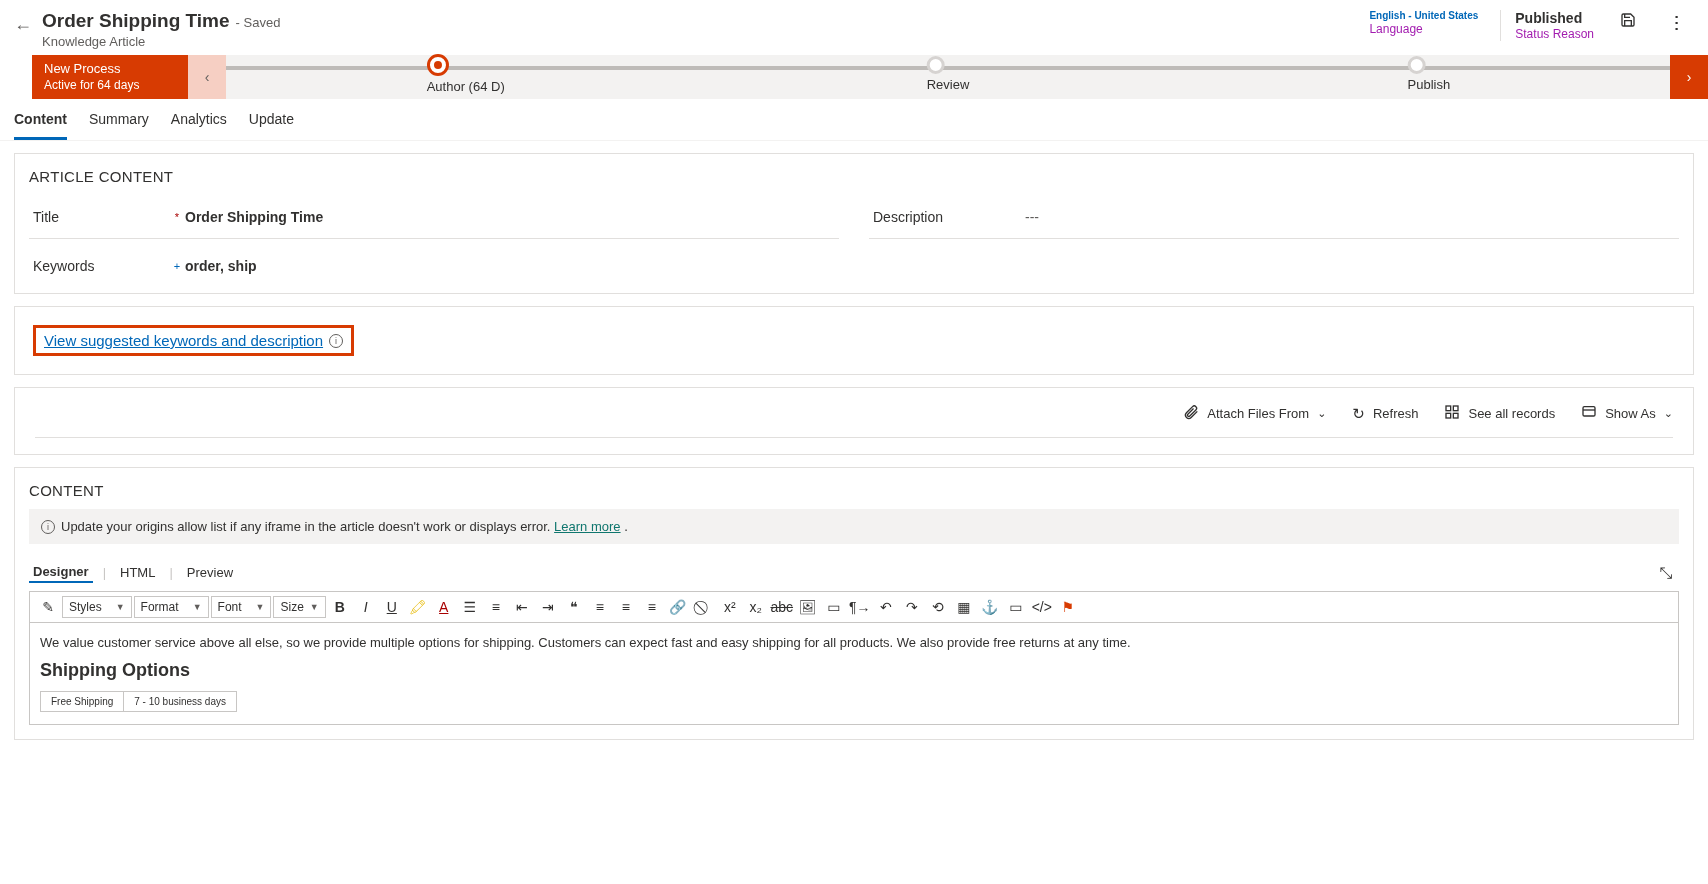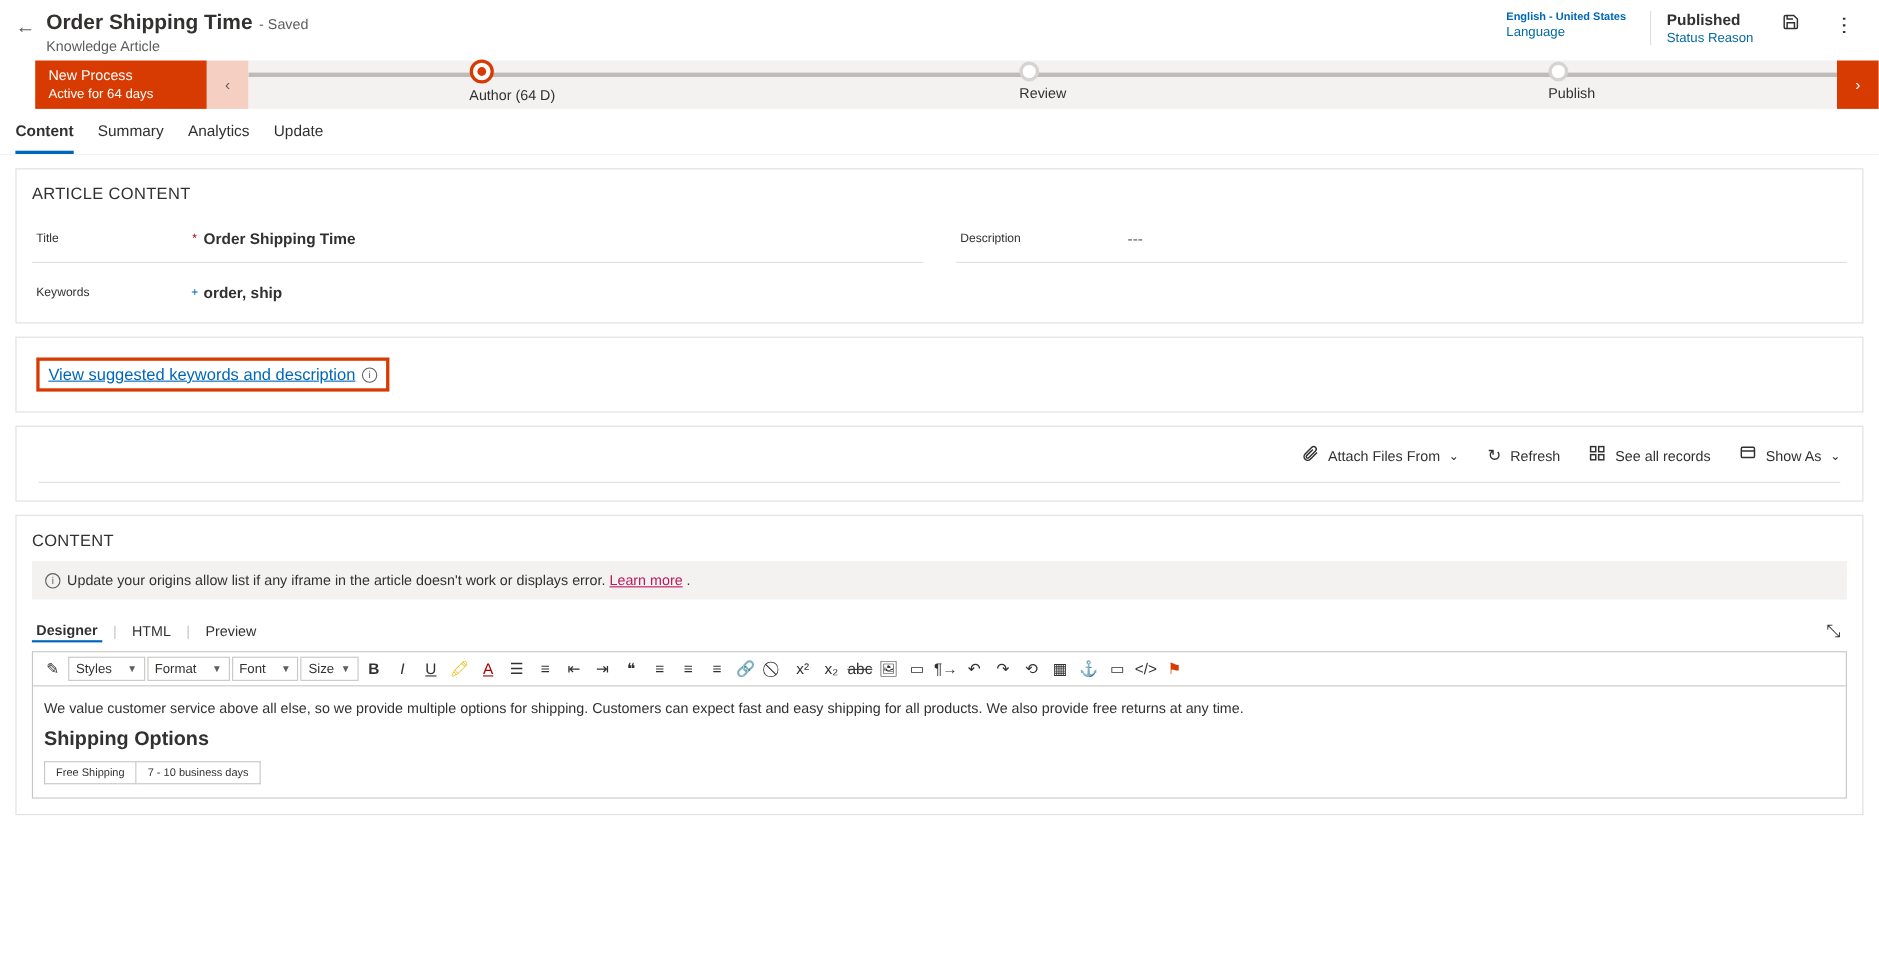--- a/index.html
+++ b/index.html
@@ -18,21 +18,21 @@
   .title-line { display: flex; align-items: baseline; gap: 6px; }
   .title-main { font-size: 19px; font-weight: 600; }
   .title-suffix { font-size: 13px; color: #605E5C; }
   .title-sub { font-size: 13px; color: #605E5C; margin-top: 2px; }
   .header-spacer { flex: 1; }
   .header-meta { display: flex; align-items: flex-start; gap: 22px; }
   .meta-block { display: flex; flex-direction: column; align-items: flex-start; border-left: 1px solid #e1dfdd; padding-left: 14px; }
   .meta-block:first-child { border-left: none; padding-left: 0; }
   .meta-val-blue { color: #0067B8; font-size: 10px; font-weight: 600; }
   .meta-val { font-size: 14px; font-weight: 600; }
-  .meta-label { font-size: 12px; color: #0369a1; margin-top: 1px; }
+  .meta-label { font-size: 12px; color: #a21caf; margin-top: 1px; }
   .save-icon { font-size: 16px; color: #323130; cursor: pointer; padding: 2px 4px; }
   .more-icon { font-size: 18px; color: #323130; cursor: pointer; padding: 2px 6px; transform: rotate(90deg); display: inline-block; }
 
   
   .process-wrap { position: relative; display: flex; align-items: stretch; height: 44px; padding-left: 32px; }
   .process-tag { background: #D73B02; color: #fff; width: 156px; padding: 6px 12px; font-size: 13px; line-height: 1.25; display: flex; flex-direction: column; justify-content: center; }
   .process-tag-title { font-weight: 400; font-size: 13px; }
   .process-tag-sub { font-size: 12px; }
   .chevron-box { width: 38px; display: flex; align-items: center; justify-content: center; cursor: pointer; font-size: 14px; }
   .chevron-left { background: #F6CFC3; color: #605E5C; }
@@ -53,40 +53,40 @@
   .tab { font-size: 14px; color: #323130; padding-bottom: 10px; cursor: pointer; }
   .tab.active { font-weight: 600; border-bottom: 3px solid #0067B8; }
 
   
   .main { padding: 12px 14px; }
   .section { border: 1px solid #E1DFDD; padding: 14px 14px 0; margin-bottom: 12px; }
   .section-title { font-size: 15px; letter-spacing: .3px; color: #323130; margin-bottom: 10px; }
   .field-grid { display: flex; gap: 30px; }
   .field-col { flex: 1; }
   .field-row { display: flex; align-items: center; border-bottom: 1px solid #E1DFDD; min-height: 44px; }
-  .field-label { width: 140px; font-size: 11px; color: #323130; padding-left: 4px; }
+  .field-label { width: 140px; font-size: 14px; color: #323130; padding-left: 4px; }
   .field-req { width: 16px; font-size: 11px; text-align: center; }
   .req-red { color: #A80000; }
   .req-blue { color: #0067B8; }
   .field-value { flex: 1; font-size: 14px; font-weight: 600; padding: 2px 0; }
   .field-value.empty { font-weight: 400; color: #605E5C; }
 
   .suggest-box { border: 1px solid #E1DFDD; padding: 18px; margin-bottom: 12px; }
   .suggest-highlight { display: inline-flex; align-items: center; gap: 6px; border: 3px solid #D83B01; padding: 4px 8px; }
   .suggest-link { color: #0067B8; text-decoration: underline; font-size: 15px; cursor: pointer; }
   .info-circle { width: 14px; height: 14px; border-radius: 50%; border: 1px solid #605E5C; display: inline-flex; align-items: center; justify-content: center; font-size: 9px; color: #605E5C; }
 
   .toolbar-box { border: 1px solid #E1DFDD; padding: 16px 20px; display: flex; justify-content: flex-end; align-items: center; gap: 26px; margin-bottom: 12px; }
   .tb-item { display: flex; align-items: center; gap: 8px; color: #323130; font-size: 13px; cursor: pointer; }
   .tb-row { display:flex; align-items:center; gap:26px; width:100%; justify-content:flex-end; border-bottom:1px solid #E1DFDD; padding-bottom:14px;}
   .tb-icon { font-size: 15px; color: #323130; }
 
   .content-section { border: 1px solid #E1DFDD; padding: 14px; }
   .info-banner { background: #F3F2F1; padding: 10px 12px; font-size: 13px; color: #323130; display: flex; align-items: center; gap: 6px; margin: 8px 0 18px; }
-  .info-banner a { color: #be185d; text-decoration: underline; cursor: pointer; }
+  .info-banner a { color: #0f766e; text-decoration: underline; cursor: pointer; }
 
   .editor-tabs { display: flex; align-items: center; gap: 4px; margin-bottom: 8px; }
   .etab { font-size: 13px; color: #323130; padding: 2px 4px; cursor: pointer; }
   .etab.active { font-weight: 600; border-bottom: 2px solid #0067B8; }
   .esep { color: #C8C6C4; padding: 0 6px; }
   .expand-icon { margin-left: auto; margin-right: 6px; cursor: pointer; font-size: 16px; color: #323130; transform: rotate(90deg); }
 
   .rte { border: 1px solid #C8C6C4; }
   .rte-toolbar { display: flex; align-items: center; gap: 2px; padding: 4px 6px; border-bottom: 1px solid #C8C6C4; flex-wrap: wrap; }
   .dd { border: 1px solid #C8C6C4; font-size: 12px; padding: 3px 6px; display: flex; align-items: center; gap: 14px; cursor: pointer; }

